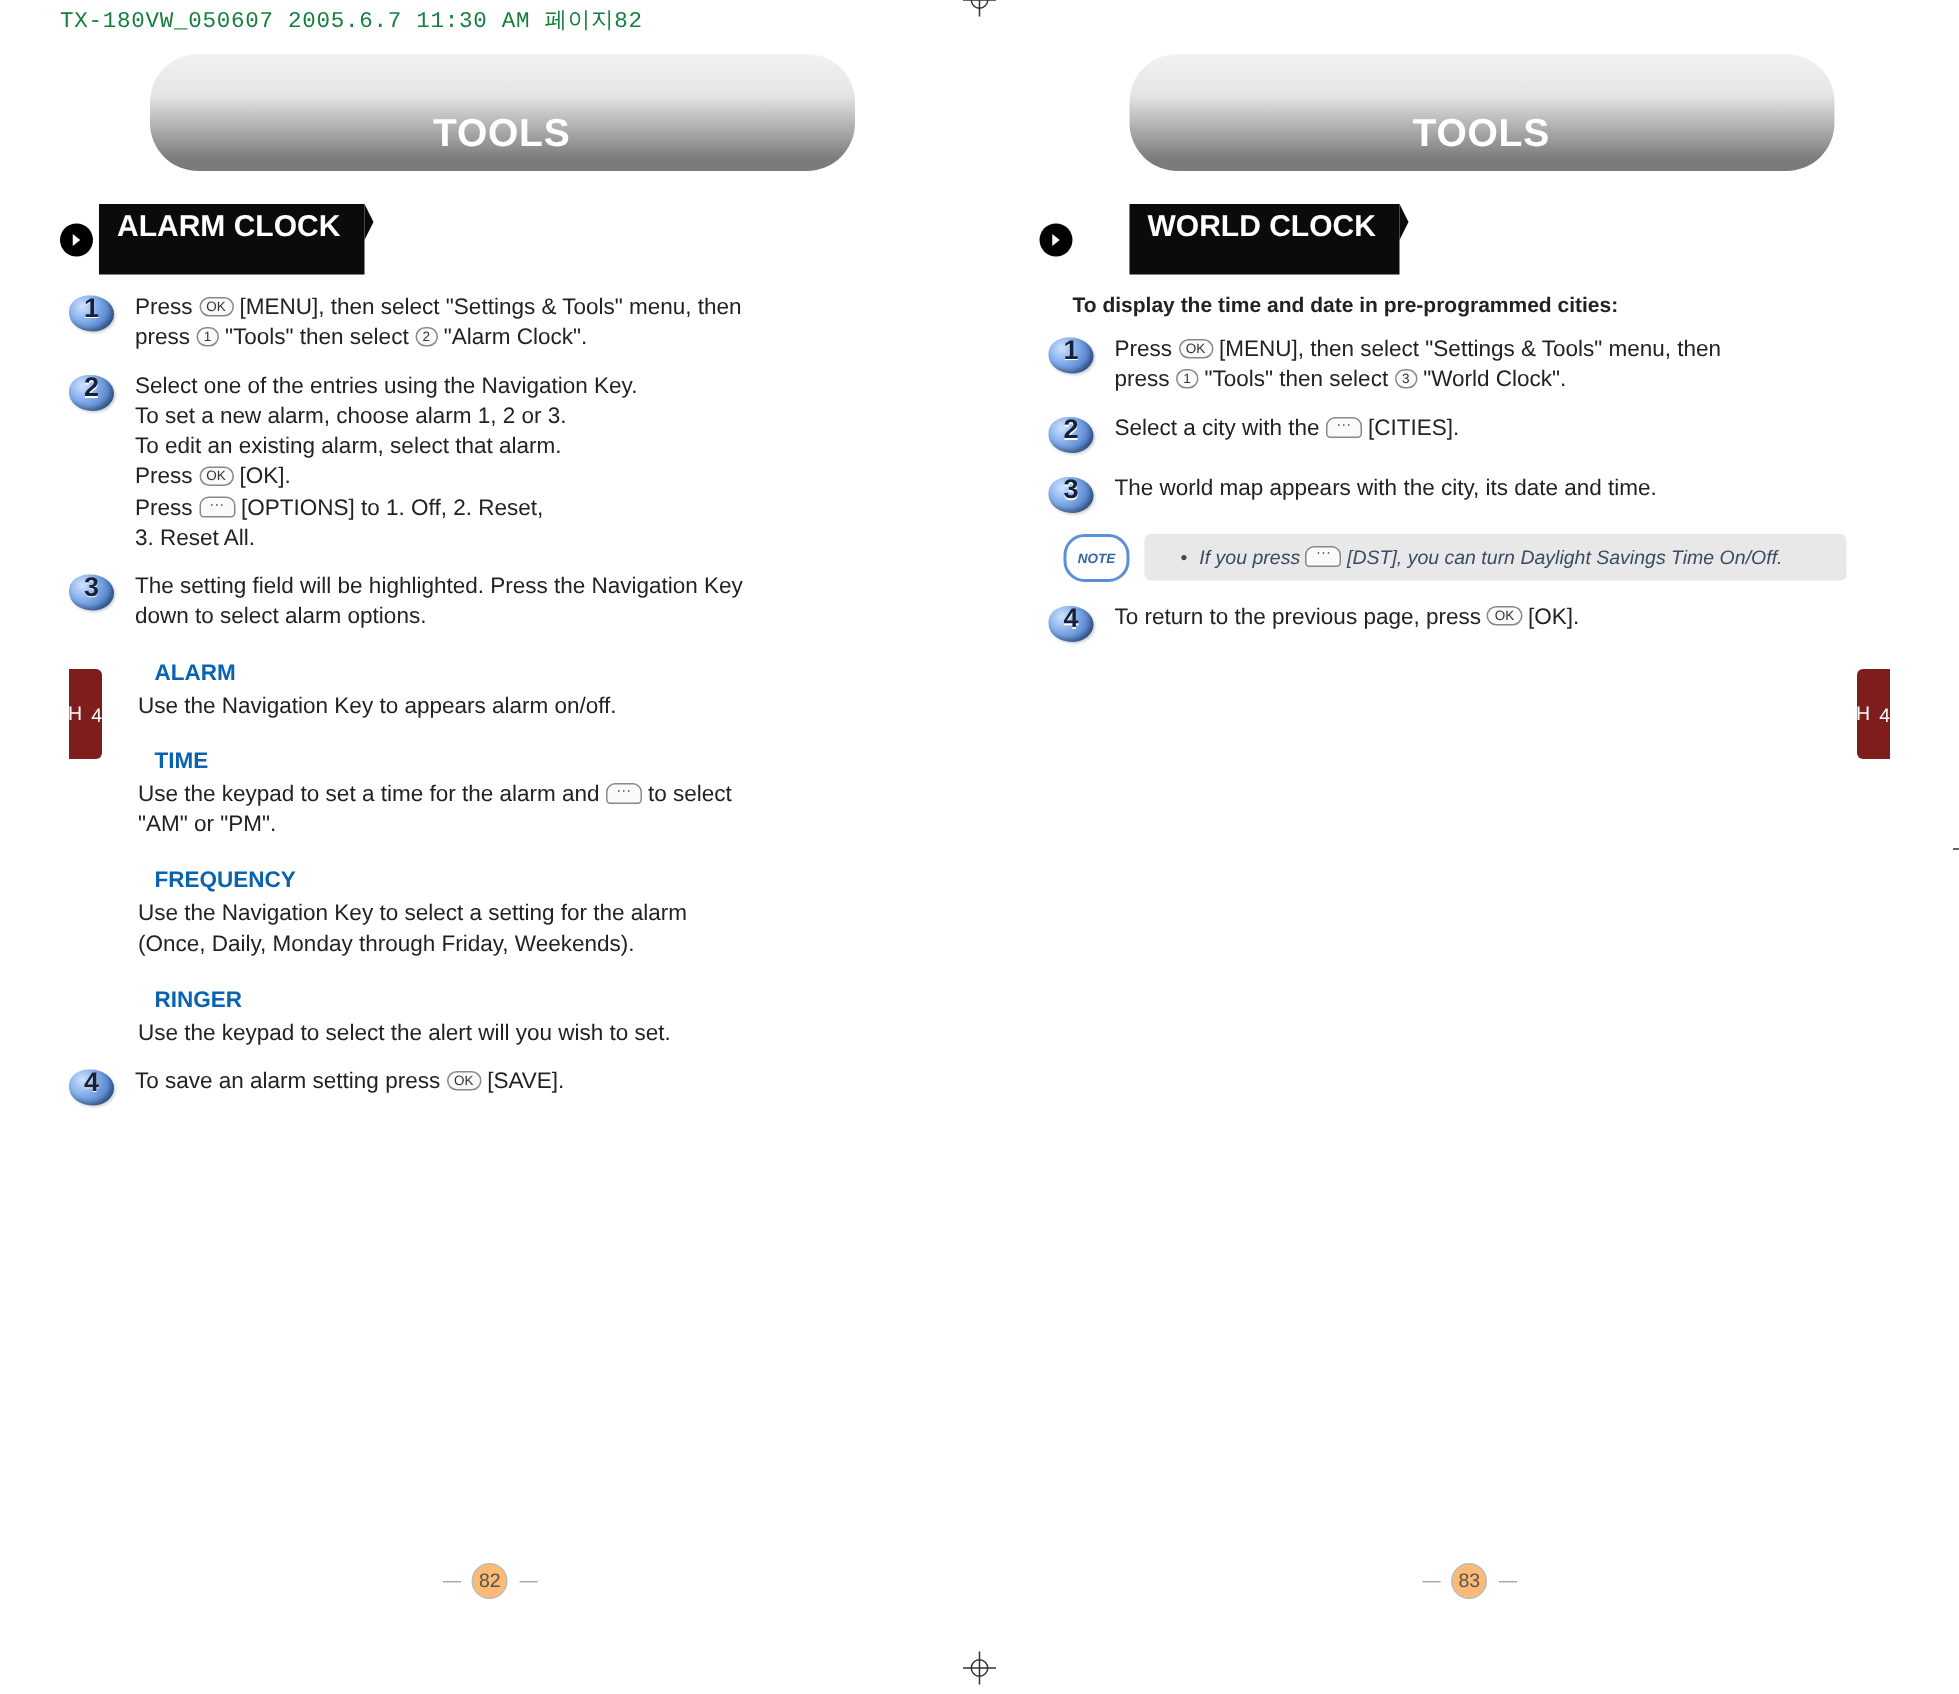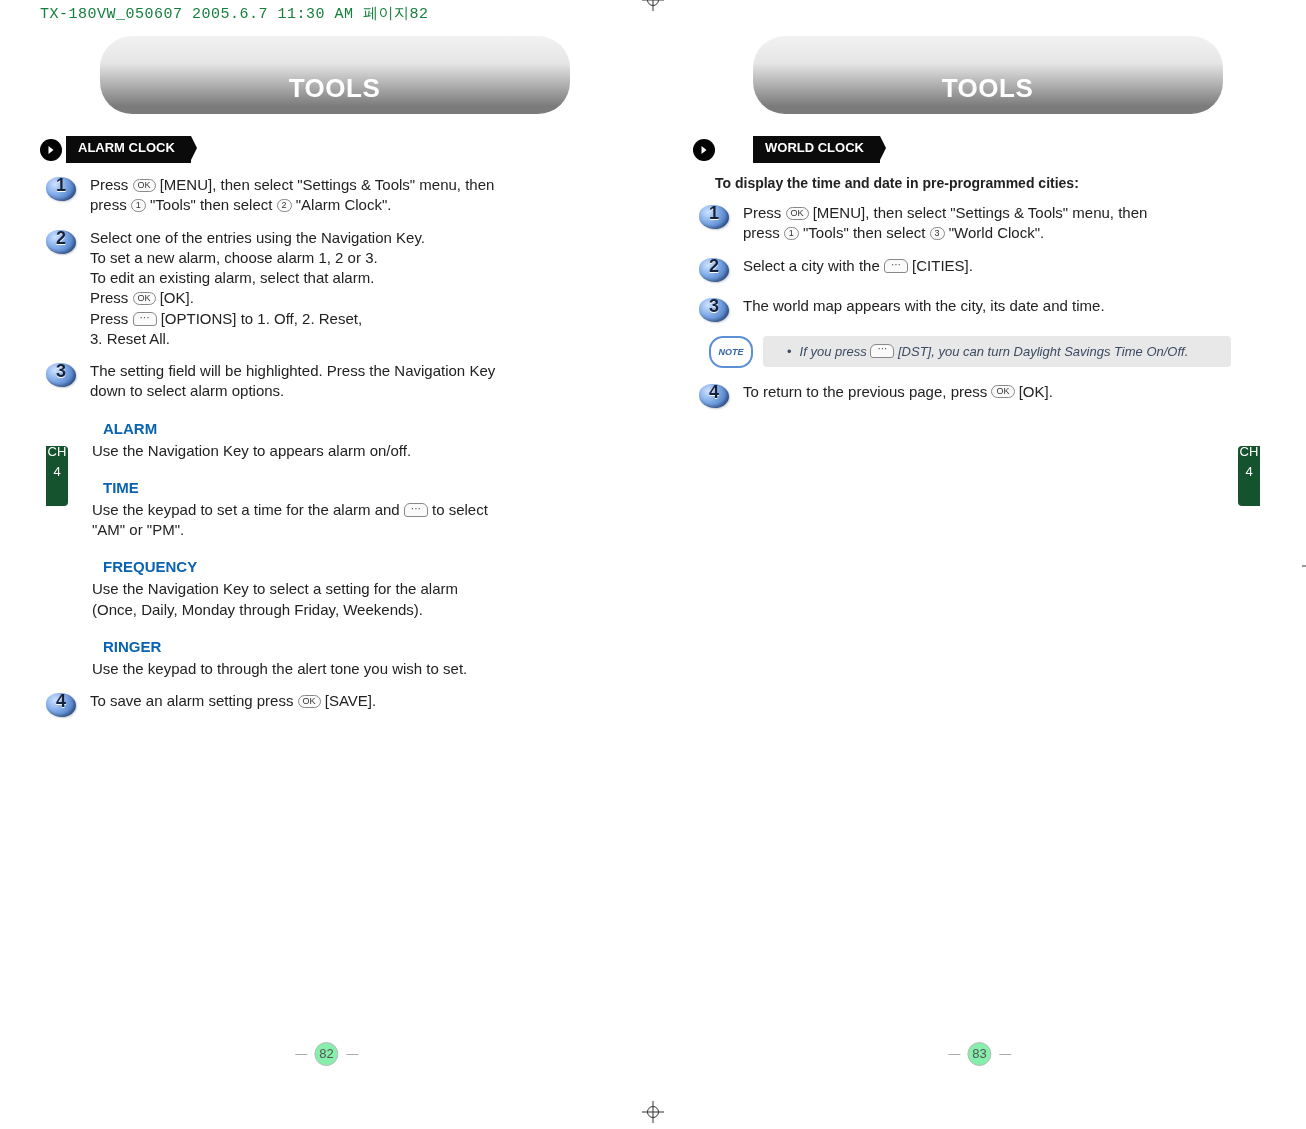--- a/index.html
+++ b/index.html
@@ -80,22 +80,22 @@
     transform:translate(-50%,-50%);
     width:0;height:0;
     border-left:5px solid #fff;
     border-top:4px solid transparent;
     border-bottom:4px solid transparent;
   }
   .section-ribbon {
     background: #0b0b0b;
     color:#fff;
     font-weight: bold;
-    font-size: 13px;
-    padding: 4px 16px 8px 12px;
+    font-size: 20px;
+    padding: 4px 16px 20px 12px;
     position:relative;
   }
   .section-ribbon::after {
     content:"";
     position:absolute;
     right:-6px; top:0;
     width:0;height:0;
     border-top: 12px solid transparent;
     border-bottom: 12px solid transparent;
     border-left: 6px solid #0b0b0b;
@@ -226,27 +226,27 @@
     margin-right:8px;
     font-style:normal;
   }
 
   
   .ch-tab {
     position:absolute;
     top: 410px;
     width: 22px;
     height: 60px;
-    background:#14532d;
+    background:#7f1d1d;
     color:#fff;
     font-size:13px;
     display:flex;
-    flex-direction:column;
+    flex-direction:row;
     align-items:center;
-    justify-content:flex-start;
+    justify-content:flex-end;
     gap:6px;
     border-radius:0 4px 4px 0;
   }
   .ch-tab.left { left:46px; }
   .ch-tab.right { right:46px; left:auto; border-radius:4px 0 0 4px; }
   .ch-tab .ch { line-height:0.9; }
 
   
   .pgnum {
     position:absolute;
@@ -265,21 +265,21 @@
     vertical-align:middle;
     margin:0 4px;
   }
   .pgnum .c{
     display:inline-block;
     border:1px solid #bbb;
     border-radius:50%;
     width:22px;height:22px;
     line-height:22px;
     text-align:center;
-    background:#86efac;
+    background:#fdba74;
   }
 
   
   .reg {
     position:absolute;
     width:22px;height:22px;
   }
   .reg::before{
     content:"";position:absolute;left:50%;top:0;bottom:0;width:1px;background:#333;transform:translateX(-50%);
   }
@@ -344,21 +344,21 @@
       </div>
 
     <div id="left-subs">
         <div class="subhead">ALARM</div>
         <div class="subbody">Use the Navigation Key to appears alarm on/off.</div>
         <div class="subhead">TIME</div>
         <div class="subbody">Use the keypad to set a time for the alarm and <span class="dots-key"></span> to select "AM" or "PM".</div>
         <div class="subhead">FREQUENCY</div>
         <div class="subbody">Use the Navigation Key to select a setting for the alarm (Once, Daily, Monday through Friday, Weekends).</div>
         <div class="subhead">RINGER</div>
-        <div class="subbody">Use the keypad to through the alert tone you wish to set.</div>
+        <div class="subbody">Use the keypad to select the alert will you wish to set.</div>
       </div>
 
     <div id="left-final">
         <div class="step">
           <div class="num-badge">
             <div class="blob"></div>
             <div class="n">4</div>
           </div>
           <div class="step-text">To save an alarm setting press <span class="ok-key">OK</span> [SAVE].</div>
         </div>

